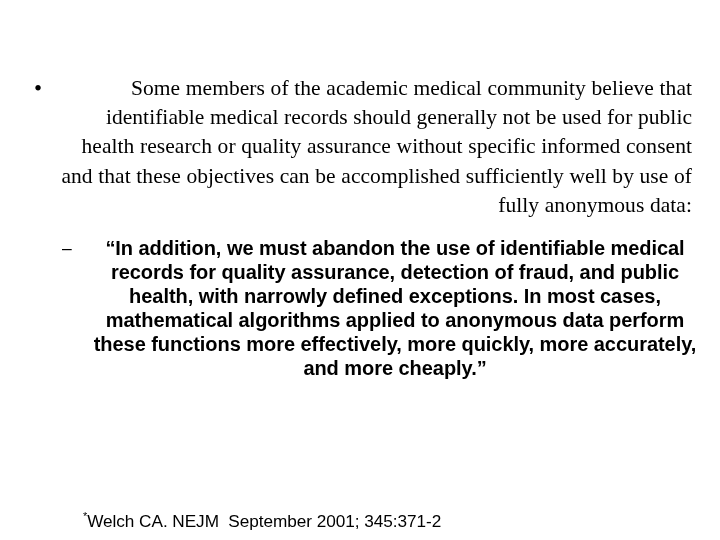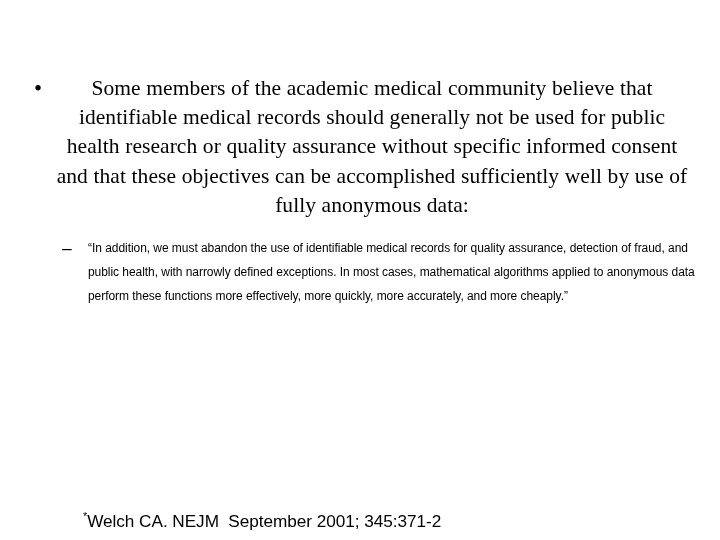--- a/index.html
+++ b/index.html
@@ -44,21 +44,21 @@
     text-align: left;
     padding-left: 4px;
     box-sizing: border-box;
   }
   .bullet-l1 .body {
     flex: 1 1 auto;
     font-family: "Liberation Serif", serif;
     font-size: 21.5px;
     line-height: 29.2px;
     letter-spacing: 0.05px;
-    text-align: center;
+    text-align: right;
     word-spacing: 0.2px;
   }
 
   
   .bullet-l2 {
     position: absolute;
     left: 62px;
     top: 236px;
     width: 640px;
     display: flex;
@@ -68,24 +68,25 @@
     flex: 0 0 auto;
     width: 26px;
     font-family: "Liberation Sans", sans-serif;
     font-size: 17.5px;
     line-height: 24px;
     text-align: left;
   }
   .bullet-l2 .body {
     flex: 1 1 auto;
     font-family: "Liberation Sans", sans-serif;
-    font-size: 12px;
+    font-size: 20px;
     line-height: 24.1px;
-    text-align: left;
+    text-align: center;
     letter-spacing: -0.05px;
+    font-weight: bold;
   }
 
   
   .footnote {
     position: absolute;
     left: 64px;
     top: 483px;
     font-family: "Liberation Sans", sans-serif;
     font-size: 17.2px;
     line-height: 22px;

